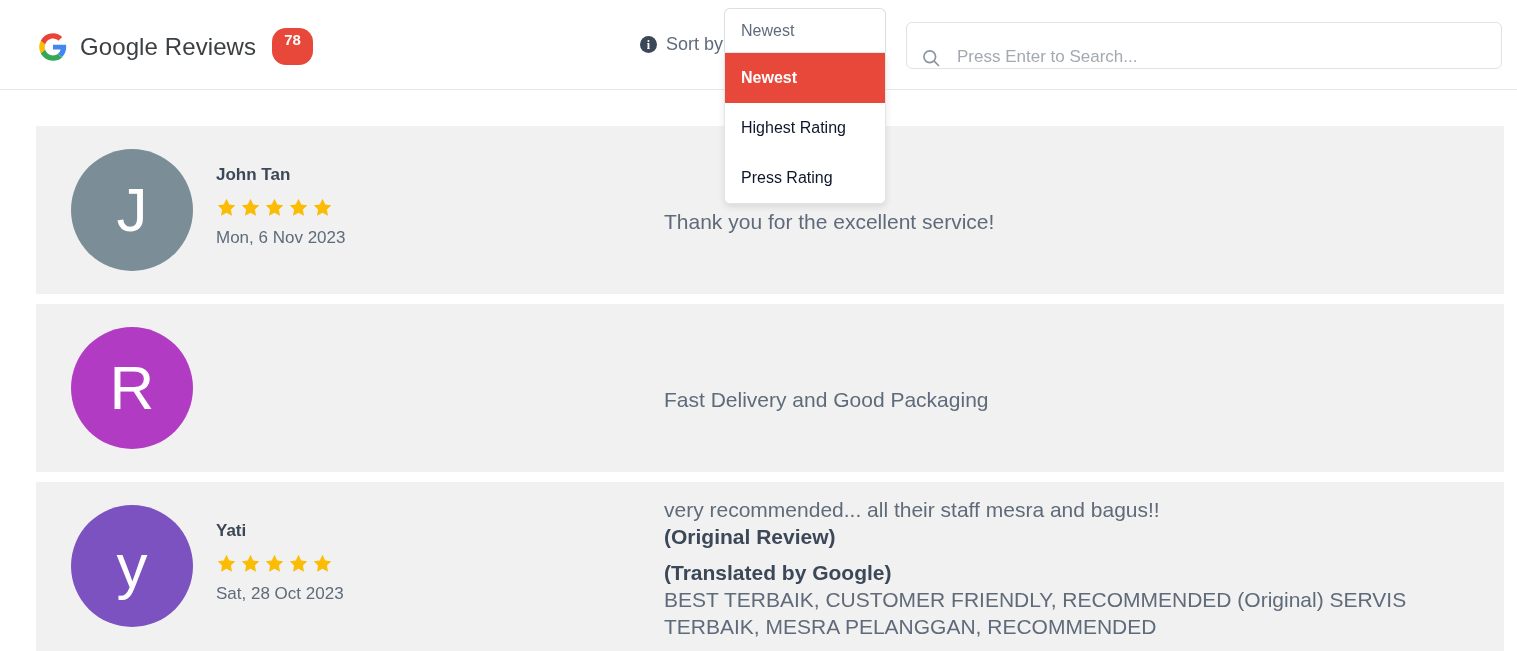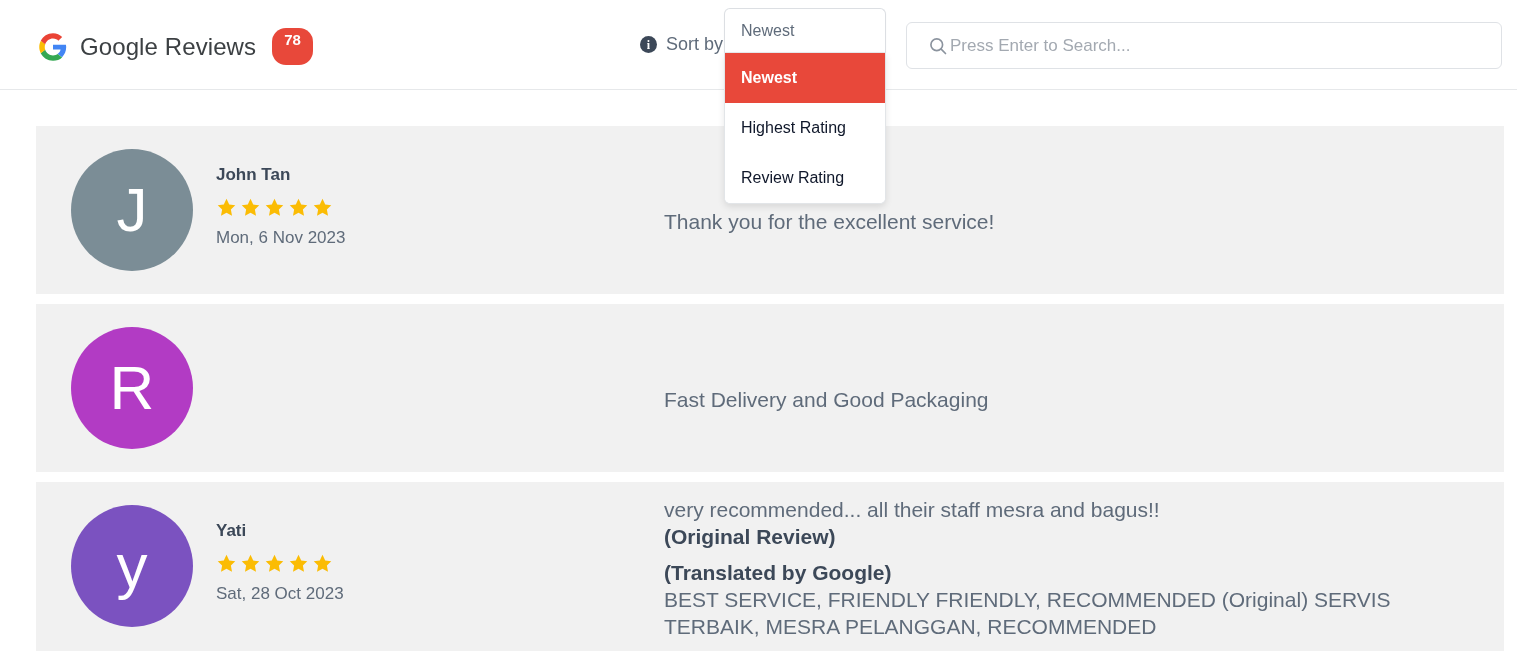--- a/index.html
+++ b/index.html
@@ -62,21 +62,21 @@
   .option {
     height: 50px; display: flex; align-items: center; padding: 0 16px;
     font-size: 16px; color: #0f172a; background: #fff;
   }
   .option.selected { background: #e8483a; color: #fff; font-weight: 700; }
 
   
   .search-wrap {
     position: absolute; left: 906px; top: 22px; width: 596px; height: 47px;
     border: 1px solid #dfe2e6; border-radius: 6px; background: #fff;
-    display: flex; align-items: center; padding: 0 21px; 
+    display: flex; align-items: flex-end; padding: 0 14px; gap: 14px;
   }
   .search-icon { flex: none; width: 20px; height: 20px; display: block; }
   .search-input {
     border: none; outline: none; background: transparent; width: 100%;
     font-size: 17px; color: #5f6b7a; font-family: "Liberation Sans", sans-serif;
   }
   .search-input::placeholder { color: #a3a9b1; }
 
   
   .list { position: absolute; left: 36px; top: 126px; width: 1468px; }
@@ -128,21 +128,21 @@
     <div class="sortby">
       <span class="info-icon">i</span>
       <span class="sortby-label">Sort by</span>
     </div>
 
     <div class="select-wrap">
       <div class="select-box">Newest</div>
       <div class="options">
         <div class="option selected">Newest</div>
         <div class="option">Highest Rating</div>
-        <div class="option">Review Rating</div>
+        <div class="option">Press Rating</div>
       </div>
     </div>
 
     <div class="search-wrap">
       <span>
         <svg class="search-icon" viewBox="0 0 24 24" fill="none" stroke="#8b939e" stroke-width="2" stroke-linecap="round">
           <circle cx="10.5" cy="10.5" r="7"></circle>
           <line x1="15.8" y1="15.8" x2="21" y2="21"></line>
         </svg>
       </span>
@@ -216,19 +216,19 @@
           <div class="review-date">Sat, 28 Oct 2023</div>
         </div>
       </div>
       <div class="review-right" style="padding-top:14px">
         <div class="rt-block">
           <div class="review-text">very recommended... all their staff mesra and bagus!!</div>
           <div class="review-text rt-heading">(Original Review)</div>
         </div>
         <div class="rt-block">
           <div class="review-text rt-heading">(Translated by Google)</div>
-          <div class="review-text">BEST SERVICE, FRIENDLY FRIENDLY, RECOMMENDED (Original) SERVIS TERBAIK, MESRA PELANGGAN, RECOMMENDED</div>
+          <div class="review-text">BEST TERBAIK, CUSTOMER FRIENDLY, RECOMMENDED (Original) SERVIS TERBAIK, MESRA PELANGGAN, RECOMMENDED</div>
         </div>
       </div>
     </div>
 
   </div>
 </div>
 
 </body></html>

